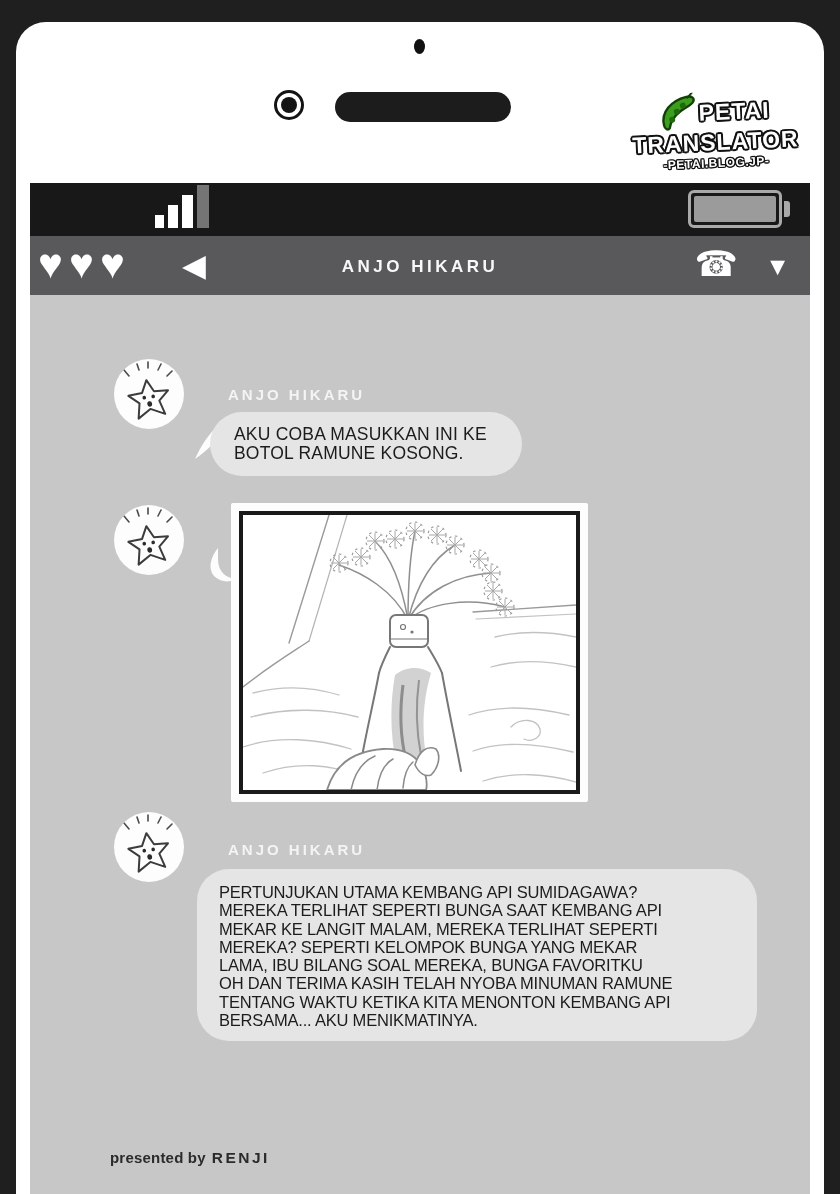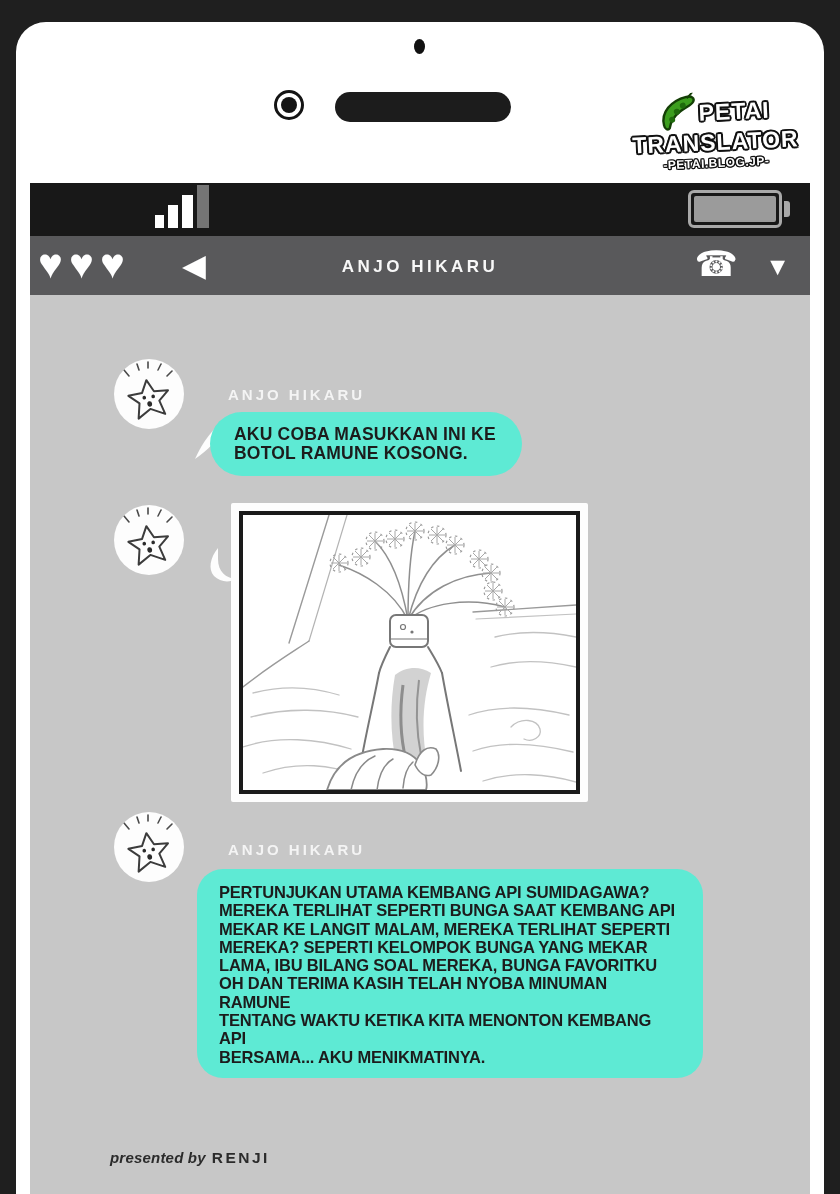--- a/index.html
+++ b/index.html
@@ -97,38 +97,38 @@
   }
   .av-1 { left:84px; top:64px; }
   .av-2 { left:84px; top:210px; }
   .av-3 { left:84px; top:517px; }
   .sender {
     position:absolute; color:#f4f4f4; font-size:15px; font-weight:700; letter-spacing:3px;
   }
   .sender-1 { left:198px; top:91px; }
   .sender-3 { left:198px; top:546px; }
   .bubble {
-    position:absolute; background:#5eead4; border-radius:32px;
-    color:#1c1c1c; font-weight:700; white-space:pre-line;
+    position:absolute; background:#e5e5e5; border-radius:32px;
+    color:#1c1c1c; font-weight:400; white-space:pre-line;
   }
   .bubble-1 { left:180px; top:117px; width:312px; padding:13px 24px; font-size:17.5px; line-height:19px; letter-spacing:0.2px; }
-  .bubble-3 { left:167px; top:574px; width:506px; padding:14px 22px 12px; font-size:16.5px; line-height:18.3px; letter-spacing:-0.2px;border-radius:26px; }
+  .bubble-3 { left:167px; top:574px; width:560px; padding:14px 22px 12px; font-size:16.5px; line-height:18.3px; letter-spacing:-0.2px; }
   .tail { position:absolute; }
   .tail-1 { left:163px; top:122px; width:34px; height:44px; }
   .tail-2 { left:176px; top:253px; width:30px; height:36px; }
   
   .img-panel {
     position:absolute; left:201px; top:208px; width:357px; height:299px;
     background:#fdfdfd; padding:8px; border-radius:2px;
   }
   .img-frame { width:100%; height:100%; border:4px solid #1a1a1a; background:#fff; }
   .img-frame svg { display:block; width:100%; height:100%; }
   
   .footer { position:absolute; left:80px; top:854px; color:#2b2b2b; font-size:15px; }
-  .footer .pby { font-weight:700; letter-spacing:0.2px;font-style:italic; }
+  .footer .pby { font-weight:700; letter-spacing:0.2px; }
   .footer .author { font-weight:700; letter-spacing:2.5px; margin-left:6px; font-size:15.5px; }
 </style>
 </head>
 <body>
 
 <div class="screen">
 
   <div class="sensor-dot"></div>
   <div class="camera">
       <div class="lens"></div>

